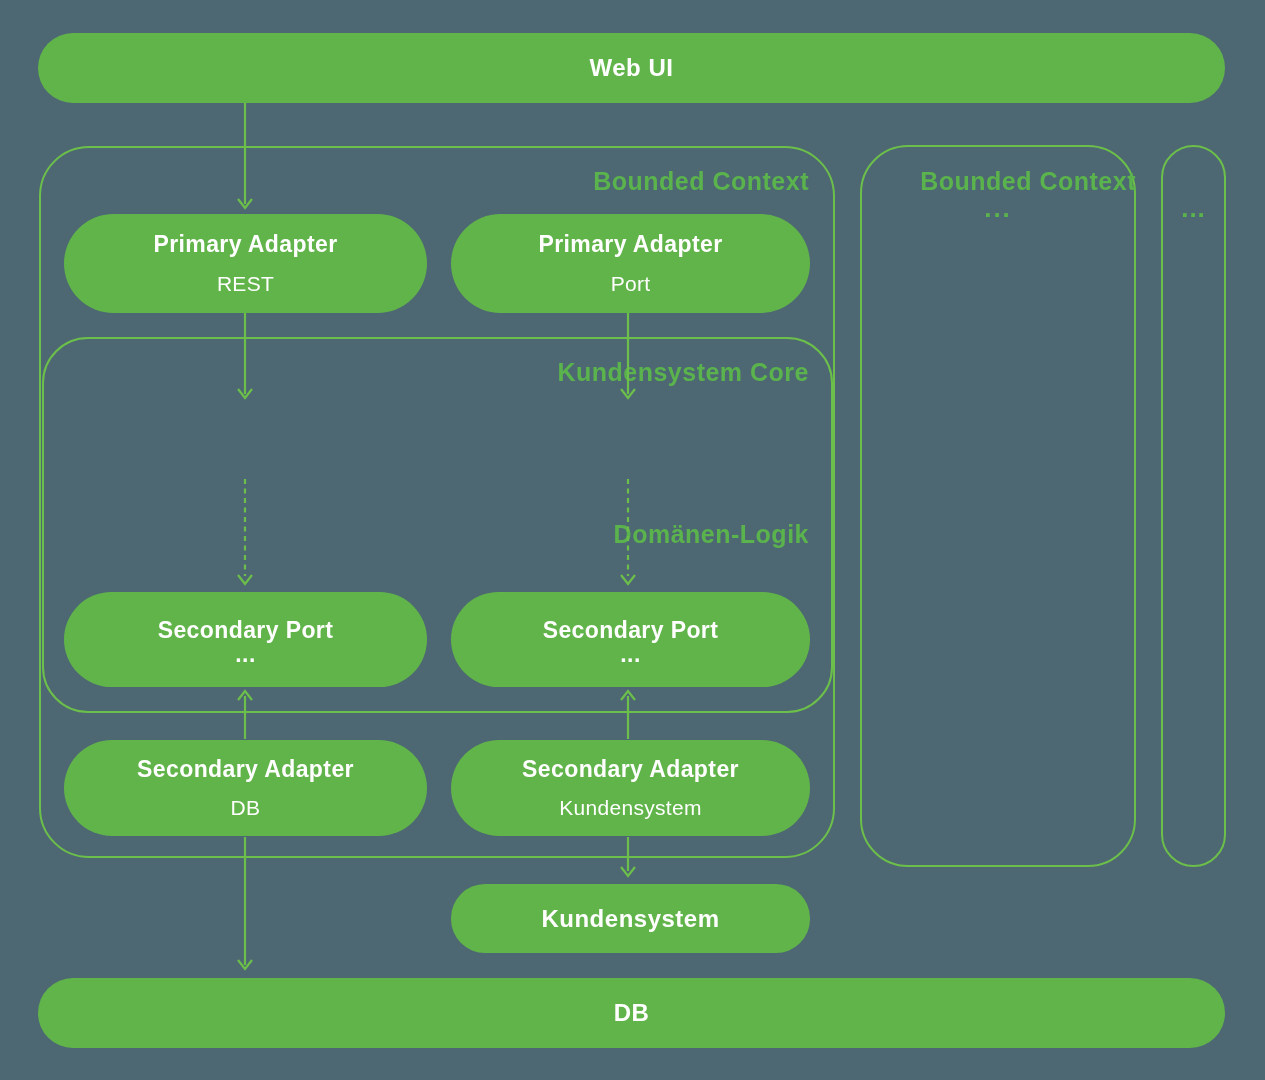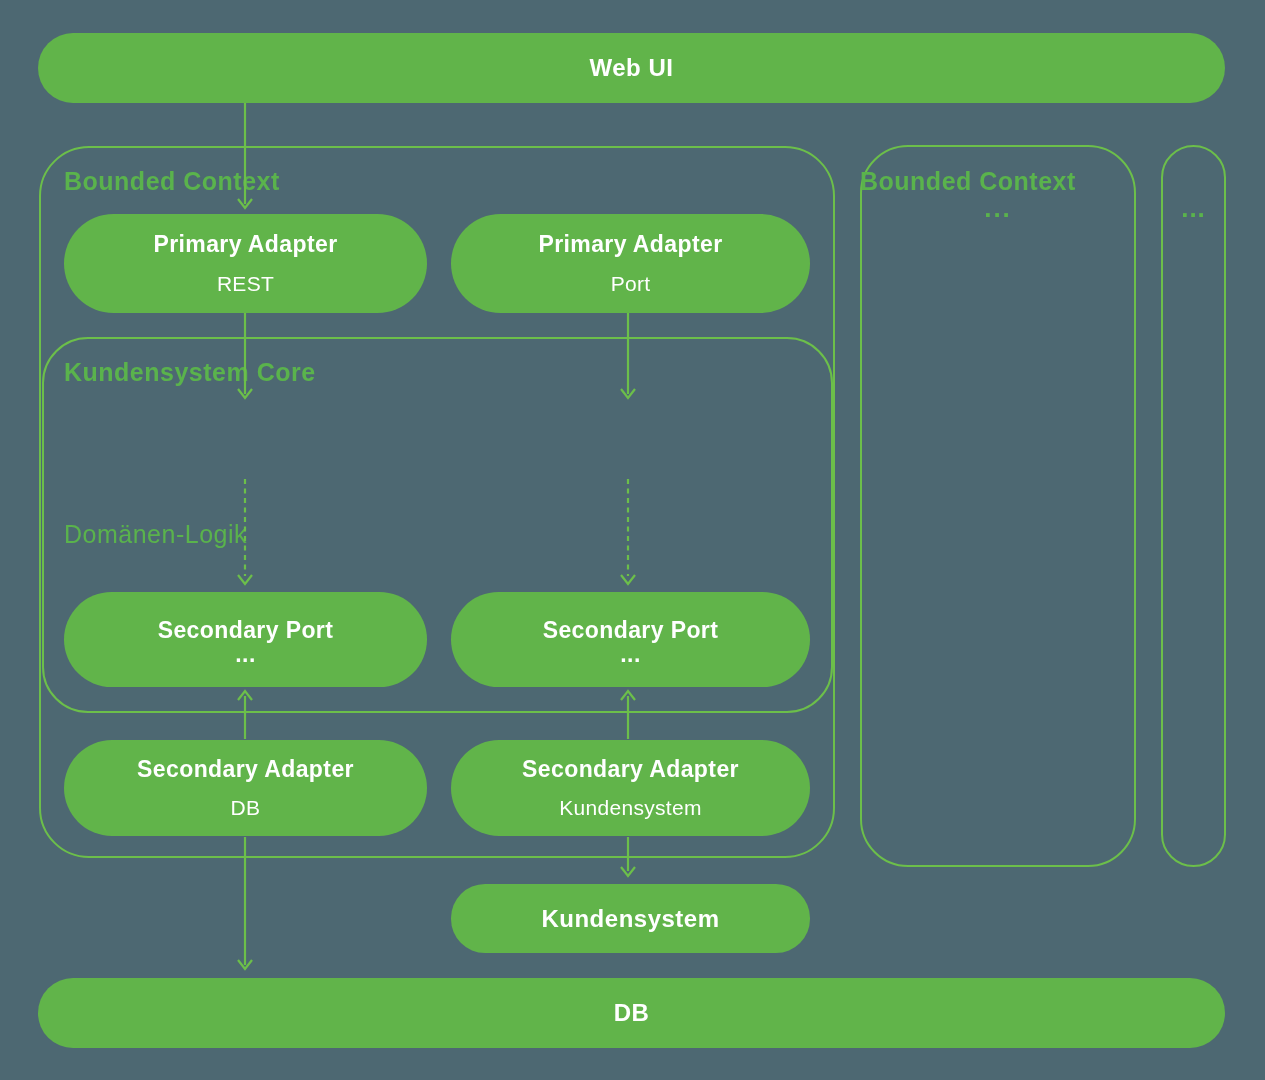--- a/index.html
+++ b/index.html
@@ -33,24 +33,24 @@
     border:2px solid var(--line);
     background:transparent;
     box-sizing:border-box;
   }
   .glabel{
     position:absolute;
     color:var(--label);
     font-weight:bold;
     font-size:25px;
     letter-spacing:.5px;
-    text-align:left;
+    text-align:right;
     line-height:1.1;
   }
-  .glabel.medium{font-weight:400;}
+  .glabel.medium{font-weight:700;}
   .dots{
     position:absolute;
     color:var(--label);
     font-weight:bold;
     font-size:26px;
     letter-spacing:2px;
     text-align:center;
     line-height:.5;
   }
   svg.arrows{position:absolute;left:0;top:0;pointer-events:none;}

